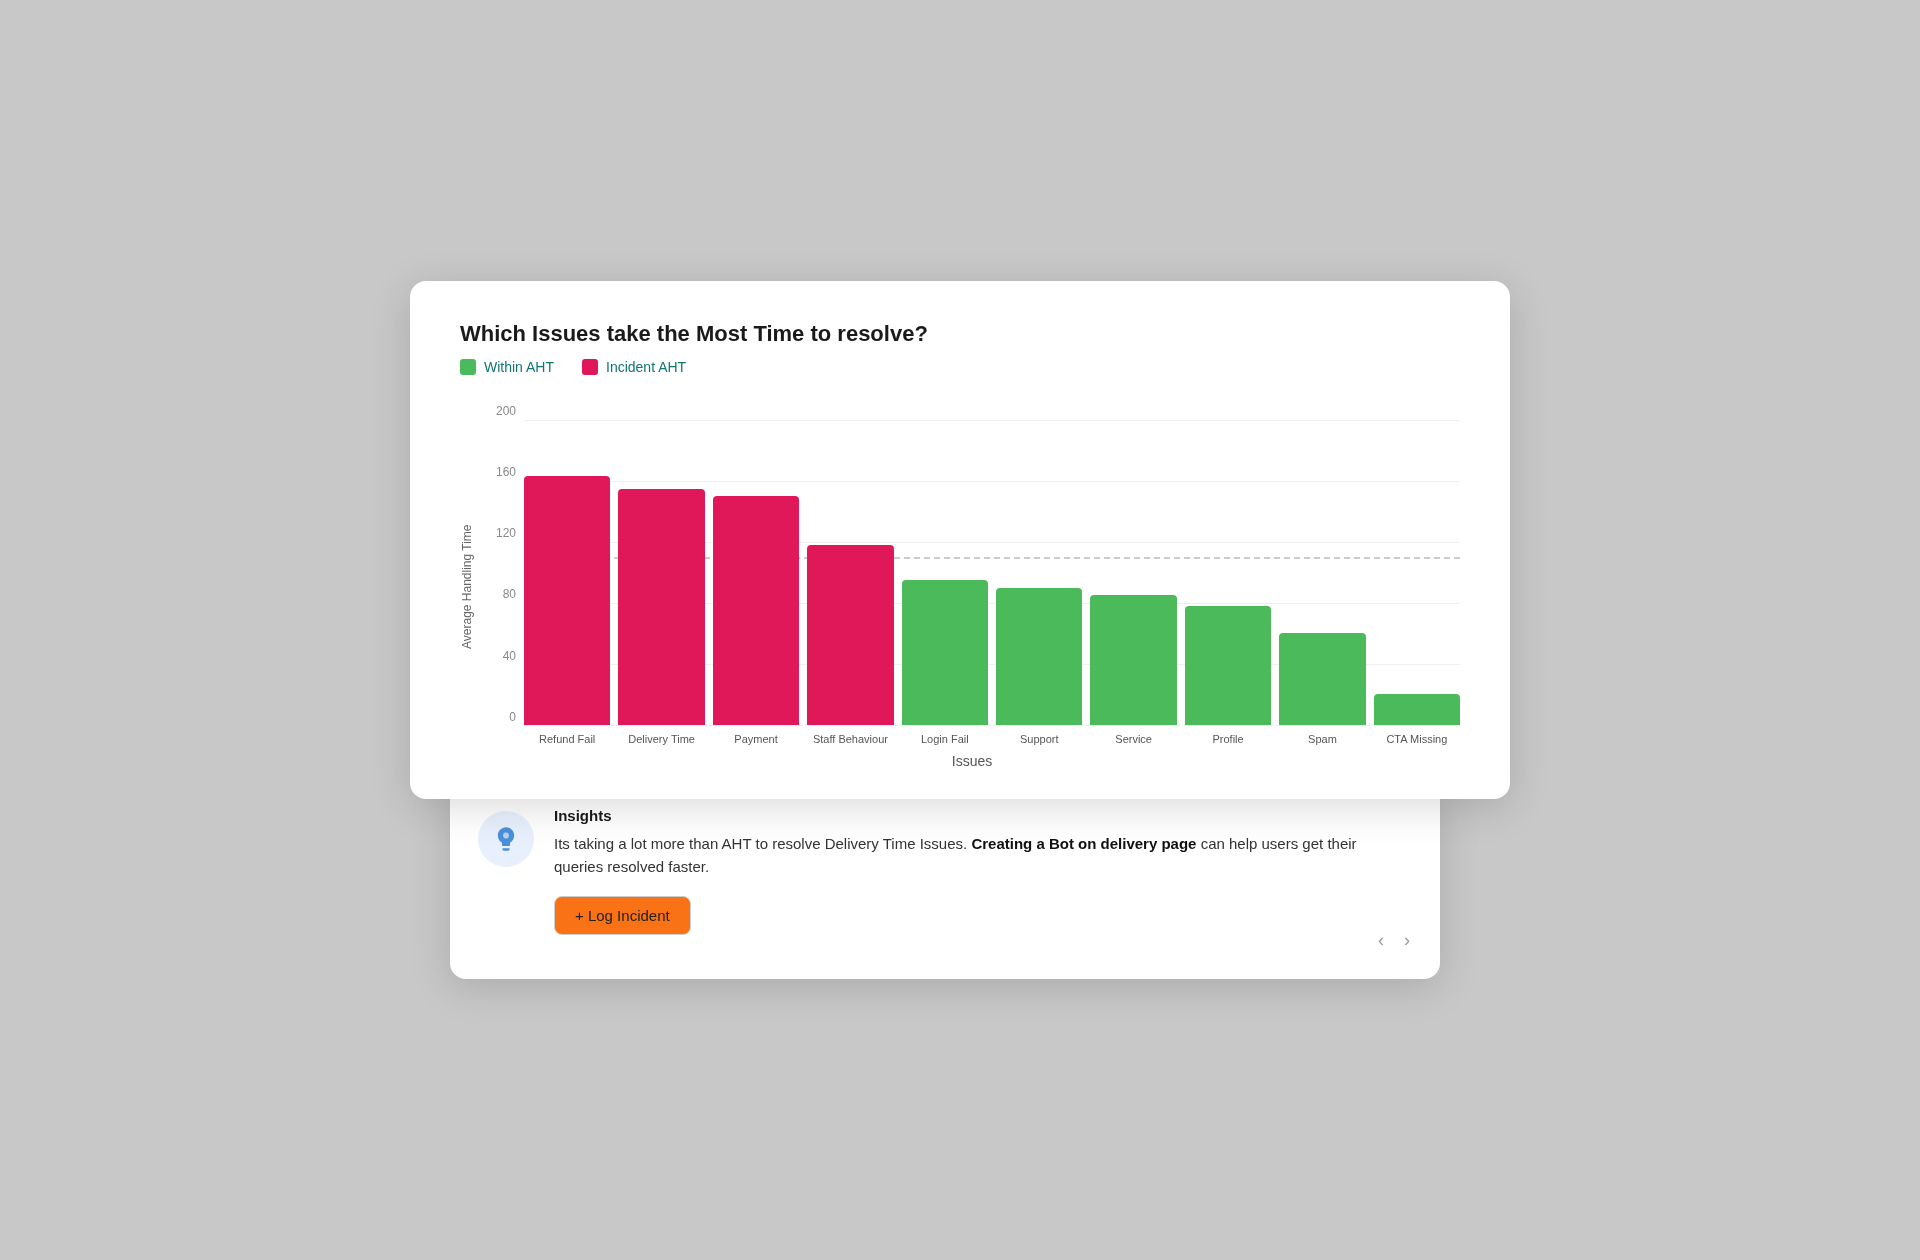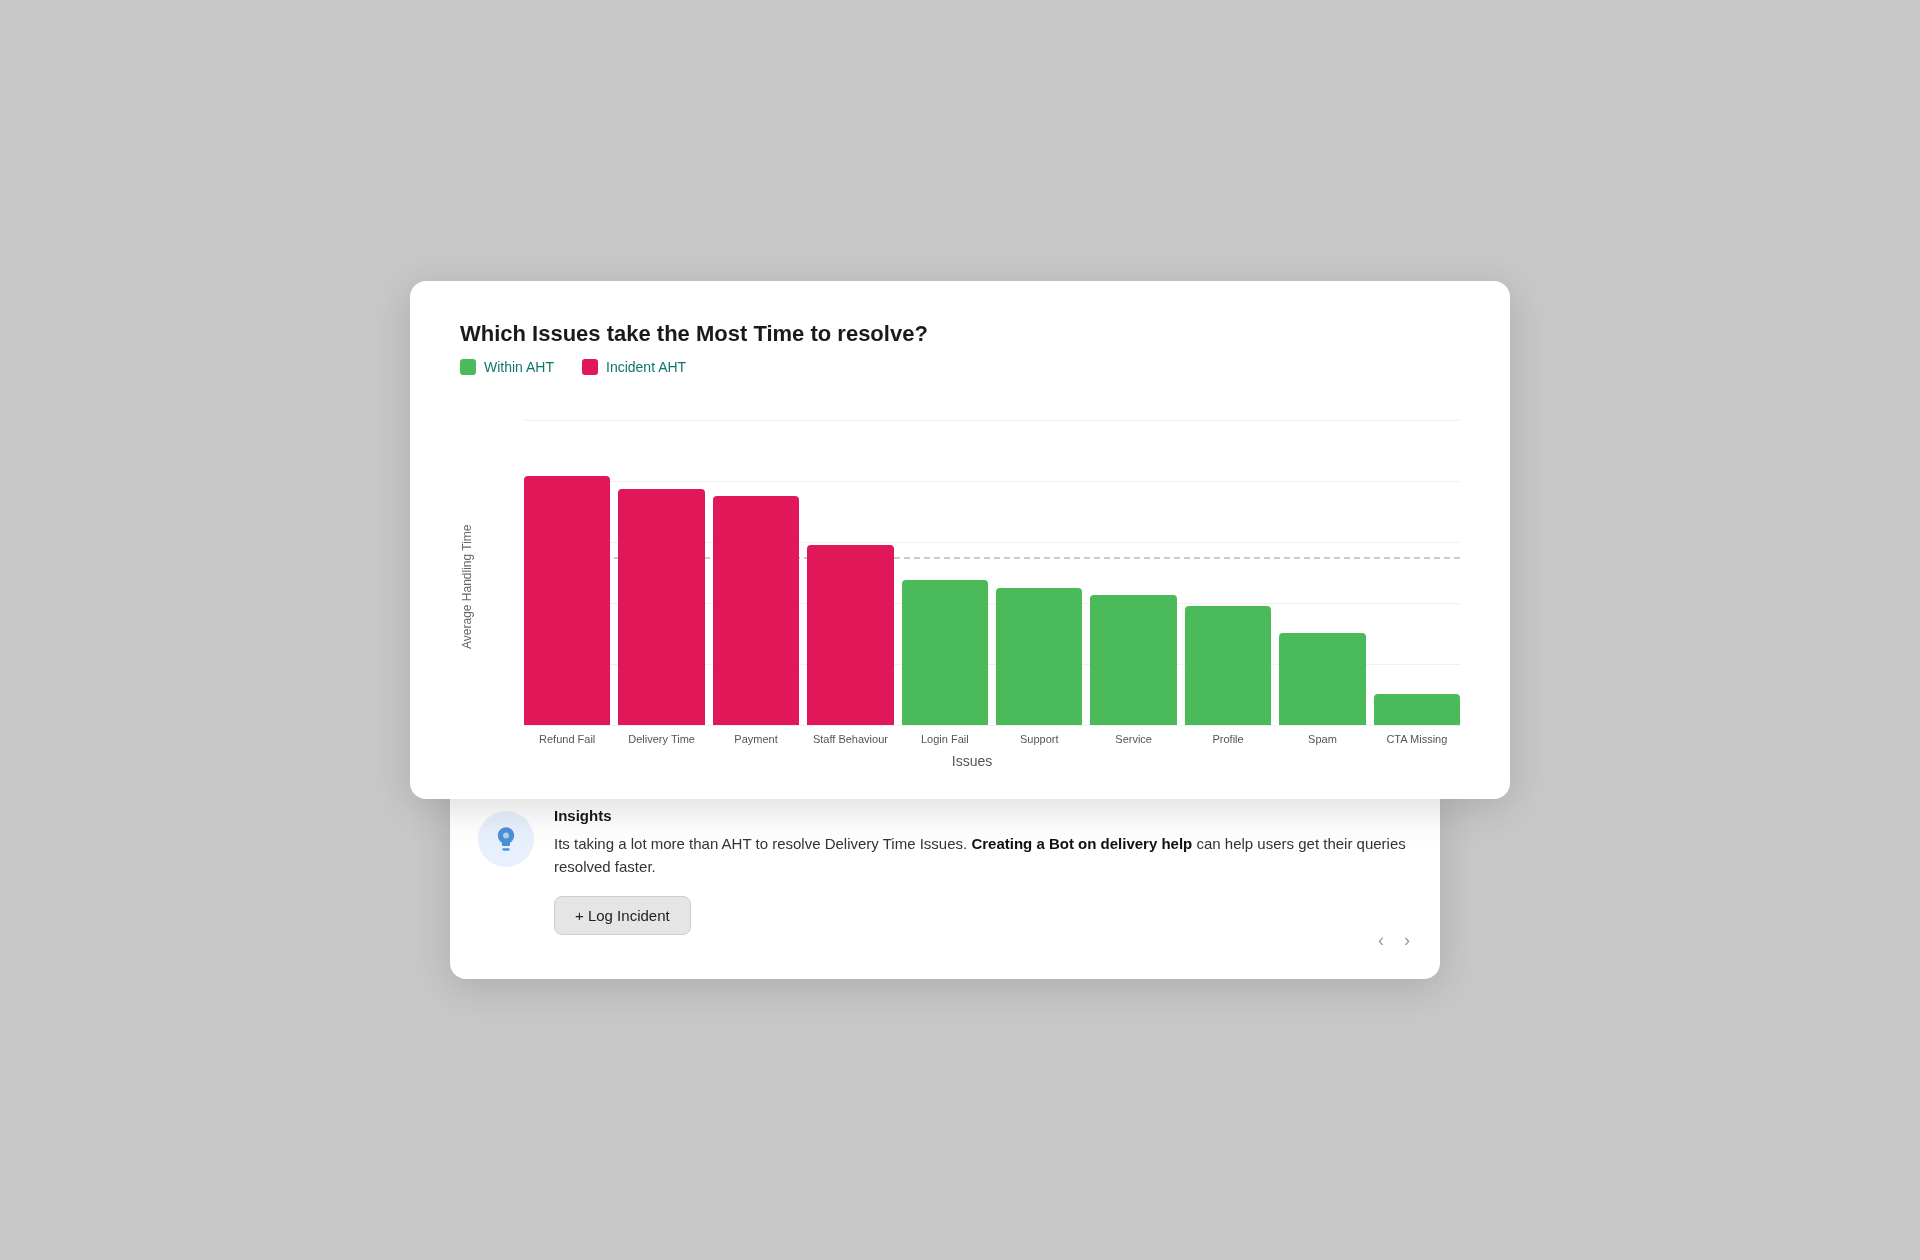--- a/index.html
+++ b/index.html
@@ -214,21 +214,21 @@
     }
     .log-incident-btn {
       display: inline-flex;
       align-items: center;
       gap: 8px;
       border: 1.5px solid #ccc;
       border-radius: 8px;
       padding: 10px 20px;
       font-size: 15px;
       color: #222;
-      background: #e5e5e5;
+      background: #f97316;
       cursor: pointer;
       font-weight: 500;
     }
     .nav-arrows {
       display: flex;
       gap: 8px;
       position: absolute;
       bottom: 24px;
       right: 24px;
     }
@@ -258,20 +258,28 @@
         <div class="legend-dot red"></div>
         <span>Incident AHT</span>
       </div>
     </div>
 
     <div class="chart-area">
       <div class="y-axis-label">Average Handling Time</div>
       <div class="chart-content">
         <div class="chart-inner" id="chart-inner">
 
+          <div class="y-ticks" id="y-ticks">
+              <div class="y-tick">200</div>
+              <div class="y-tick">160</div>
+              <div class="y-tick">120</div>
+              <div class="y-tick">80</div>
+              <div class="y-tick">40</div>
+              <div class="y-tick">0</div>
+            </div>
           <div class="grid-lines" id="grid-lines">
               <div class="grid-line" style="top: 15.2381px;"></div>
               <div class="grid-line" style="top: 76.1905px;"></div>
               <div class="grid-line" style="top: 137.143px;"></div>
               <div class="grid-line" style="top: 198.095px;"></div>
               <div class="grid-line" style="top: 259.048px;"></div>
               <div class="grid-line" style="top: 320px;"></div>
               <div class="dashed-line" style="top: 152.381px;"></div>
             </div>
           <div class="bars-container" id="bars-container">
@@ -328,21 +336,21 @@
     <div class="insight-icon-wrap">
       <svg viewBox="0 0 24 24" fill="none" xmlns="http://www.w3.org/2000/svg">
         <path d="M12 2C8.13 2 5 5.13 5 9c0 2.65 1.44 4.96 3.57 6.22V17c0 .55.45 1 1 1h4.86c.55 0 1-.45 1-1v-1.78C17.56 13.96 19 11.65 19 9c0-3.87-3.13-7-7-7z" fill="#4a90d9"></path>
         <path d="M9 21c0 .55.45 1 1 1h4c.55 0 1-.45 1-1v-1H9v1z" fill="#4a90d9"></path>
         <path d="M9.5 17.5h5" stroke="#4a90d9" stroke-width="1.2" stroke-linecap="round"></path>
         <circle cx="12" cy="9" r="2.5" fill="#fff" opacity="0.6"></circle>
       </svg>
     </div>
     <div class="insight-content">
       <div class="insight-heading">Insights</div>
-      <div class="insight-text" id="insight-text-container">Its taking a lot more than AHT to resolve Delivery Time Issues. <strong>Creating a Bot on delivery help</strong> can help users get their queries resolved faster.</div>
+      <div class="insight-text" id="insight-text-container">Its taking a lot more than AHT to resolve Delivery Time Issues. <strong>Creating a Bot on delivery page</strong> can help users get their queries resolved faster.</div>
       <button class="log-incident-btn" id="log-incident-btn">+ Log Incident</button>
     </div>
     <div class="nav-arrows">
       <button class="nav-arrow">‹</button>
       <button class="nav-arrow">›</button>
     </div>
   </div>
 </div>
 
 </body></html>

